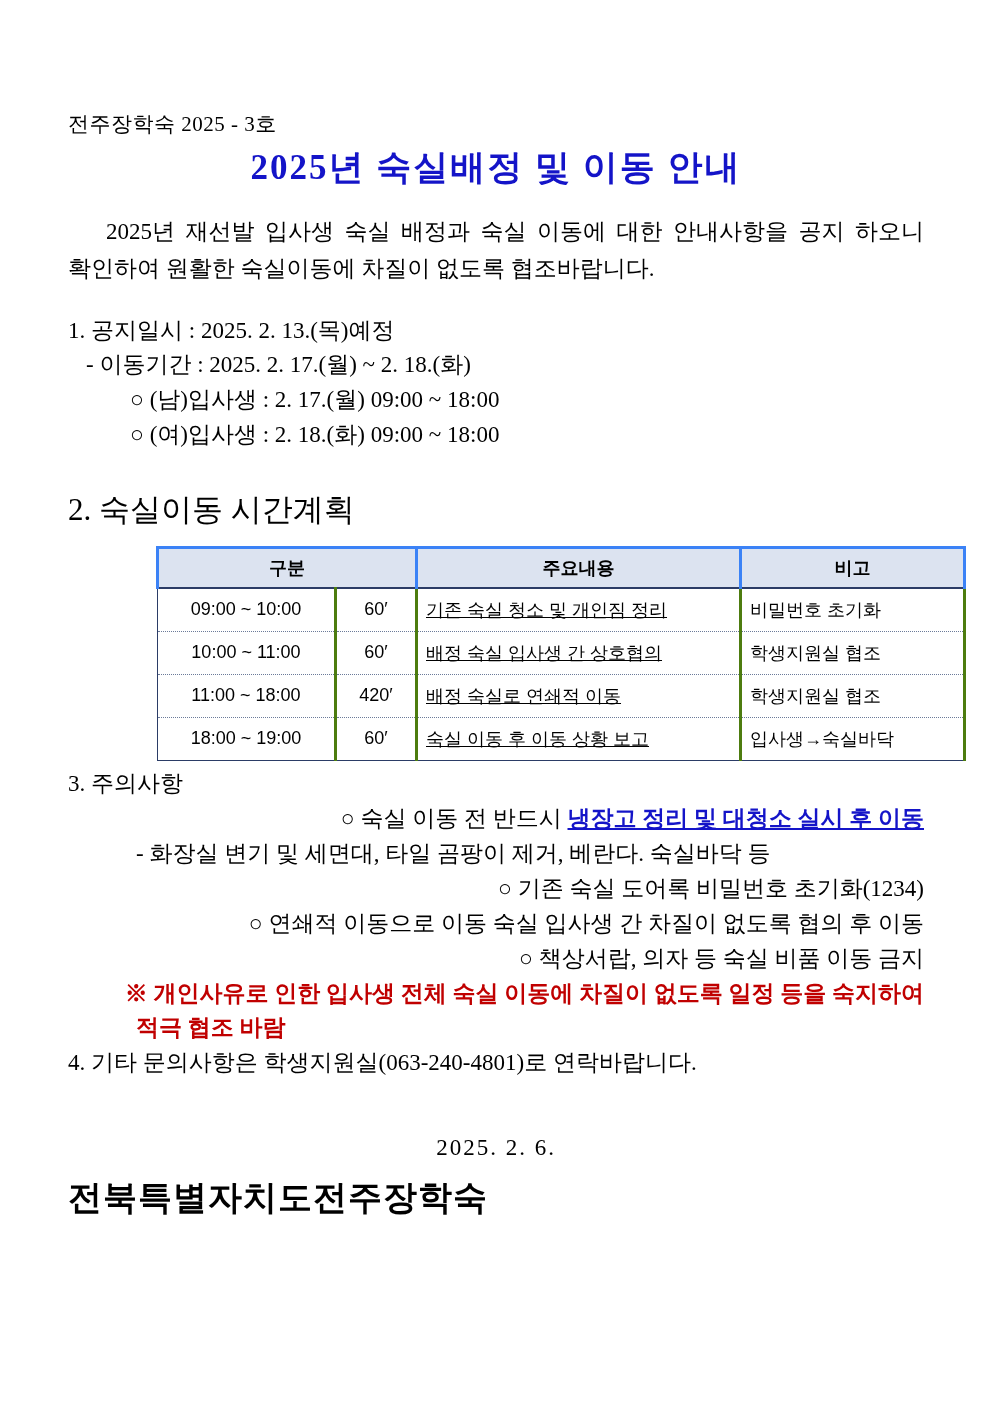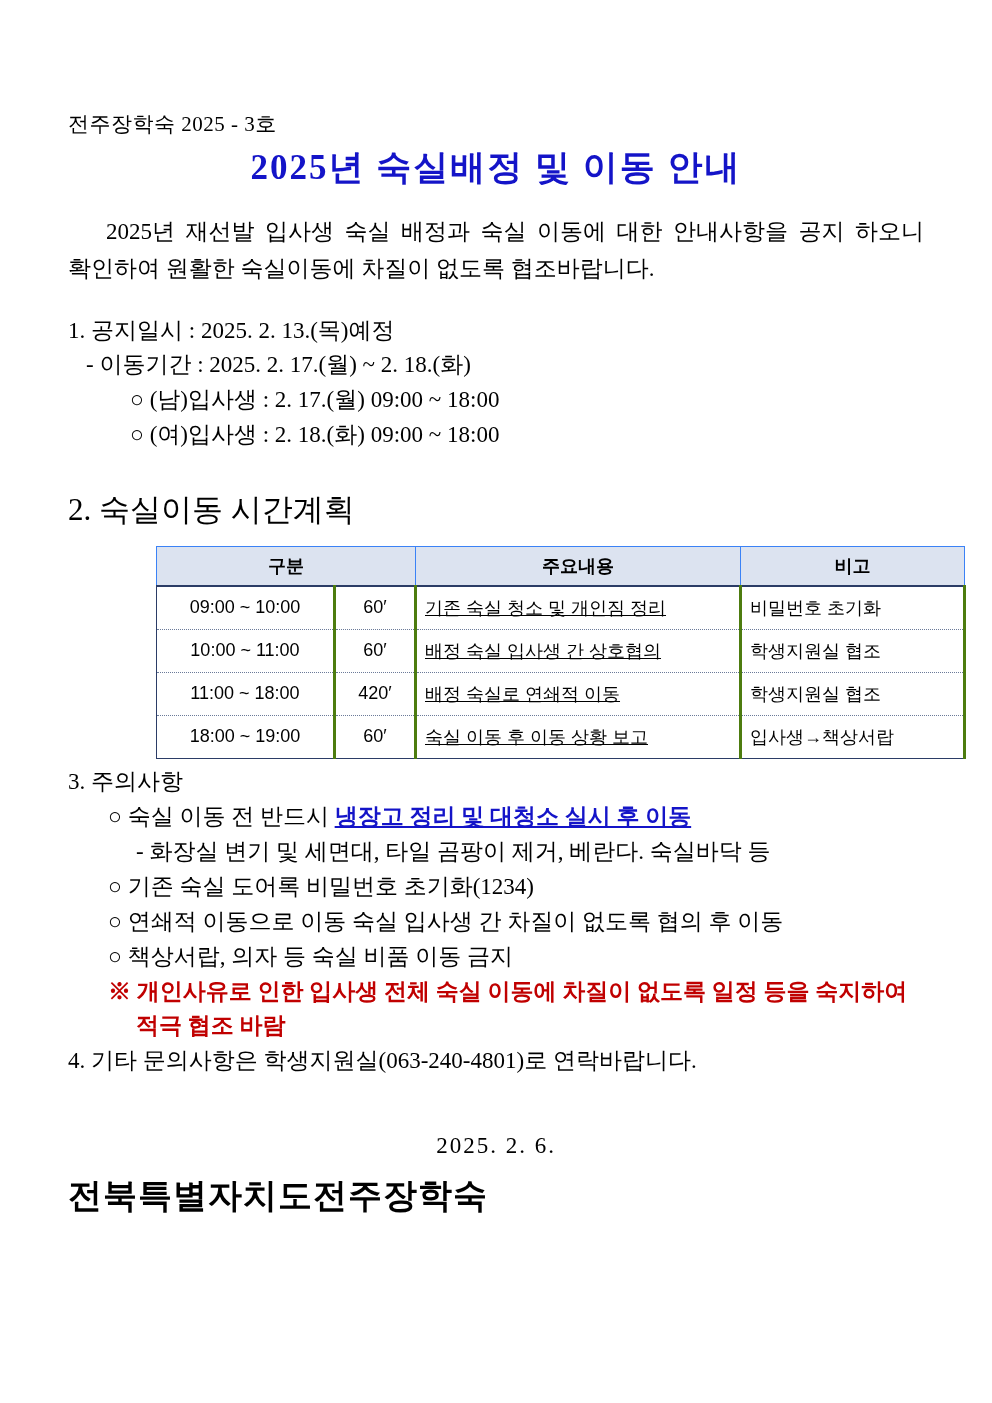--- a/index.html
+++ b/index.html
@@ -48,38 +48,38 @@
   }
 
   .line {
     font-size: 23px;
     line-height: 1.52;
     white-space: nowrap;
   }
   .indent-0 { margin-left: 0px; }
   .indent-1 { margin-left: 18px; }
   .indent-2 { margin-left: 62px; }
-  .indent-3 { margin-left: 40px; }
+  .indent-3 { margin-left: 40px; text-align: right; }
   .indent-4 { margin-left: 68px; }
   .gap-med { height: 34px; }
 
   .section-heading {
     font-size: 31px;
     line-height: 1.5;
   }
 
   table.schedule {
     border-collapse: collapse;
     width: 810px;
     margin: 12px 0 6px 88px;
     font-size: 19px;
   }
   table.schedule th {
     background: #dce3f0;
-    border: 1px solid #3b82f6;
+    border: 3px solid #3b82f6;
     font-weight: bold;
     padding: 7px 4px;
     text-align: center;
     font-family: "Liberation Sans", sans-serif;
     font-size: 18px;
   }
   table.schedule td {
     border-left: 1px solid #2b3c66;
     border-right: 3px solid #4d7c0f;
     border-bottom: 1px dotted #6b7a99;
@@ -166,21 +166,21 @@
       <tr>
         <td class="c-time">11:00 ~ 18:00</td>
         <td class="c-dur">420′</td>
         <td class="c-main">배정 숙실로 연쇄적 이동</td>
         <td class="c-note">학생지원실 협조</td>
       </tr>
       <tr>
         <td class="c-time">18:00 ~ 19:00</td>
         <td class="c-dur">60′</td>
         <td class="c-main">숙실 이동 후 이동 상황 보고</td>
-        <td class="c-note">입사생→책상서랍</td>
+        <td class="c-note">입사생→숙실바닥</td>
       </tr>
     </tbody>
   </table>
 
   <div class="line indent-0">3. 주의사항</div>
 
   <div class="line indent-3">
     <span>○ 숙실 이동 전 반드시 </span><span class="underline-bold">냉장고 정리 및 대청소 실시 후 이동</span>
   </div>
   <div class="line indent-4">- 화장실 변기 및 세면대, 타일 곰팡이 제거, 베란다. 숙실바닥 등</div>

